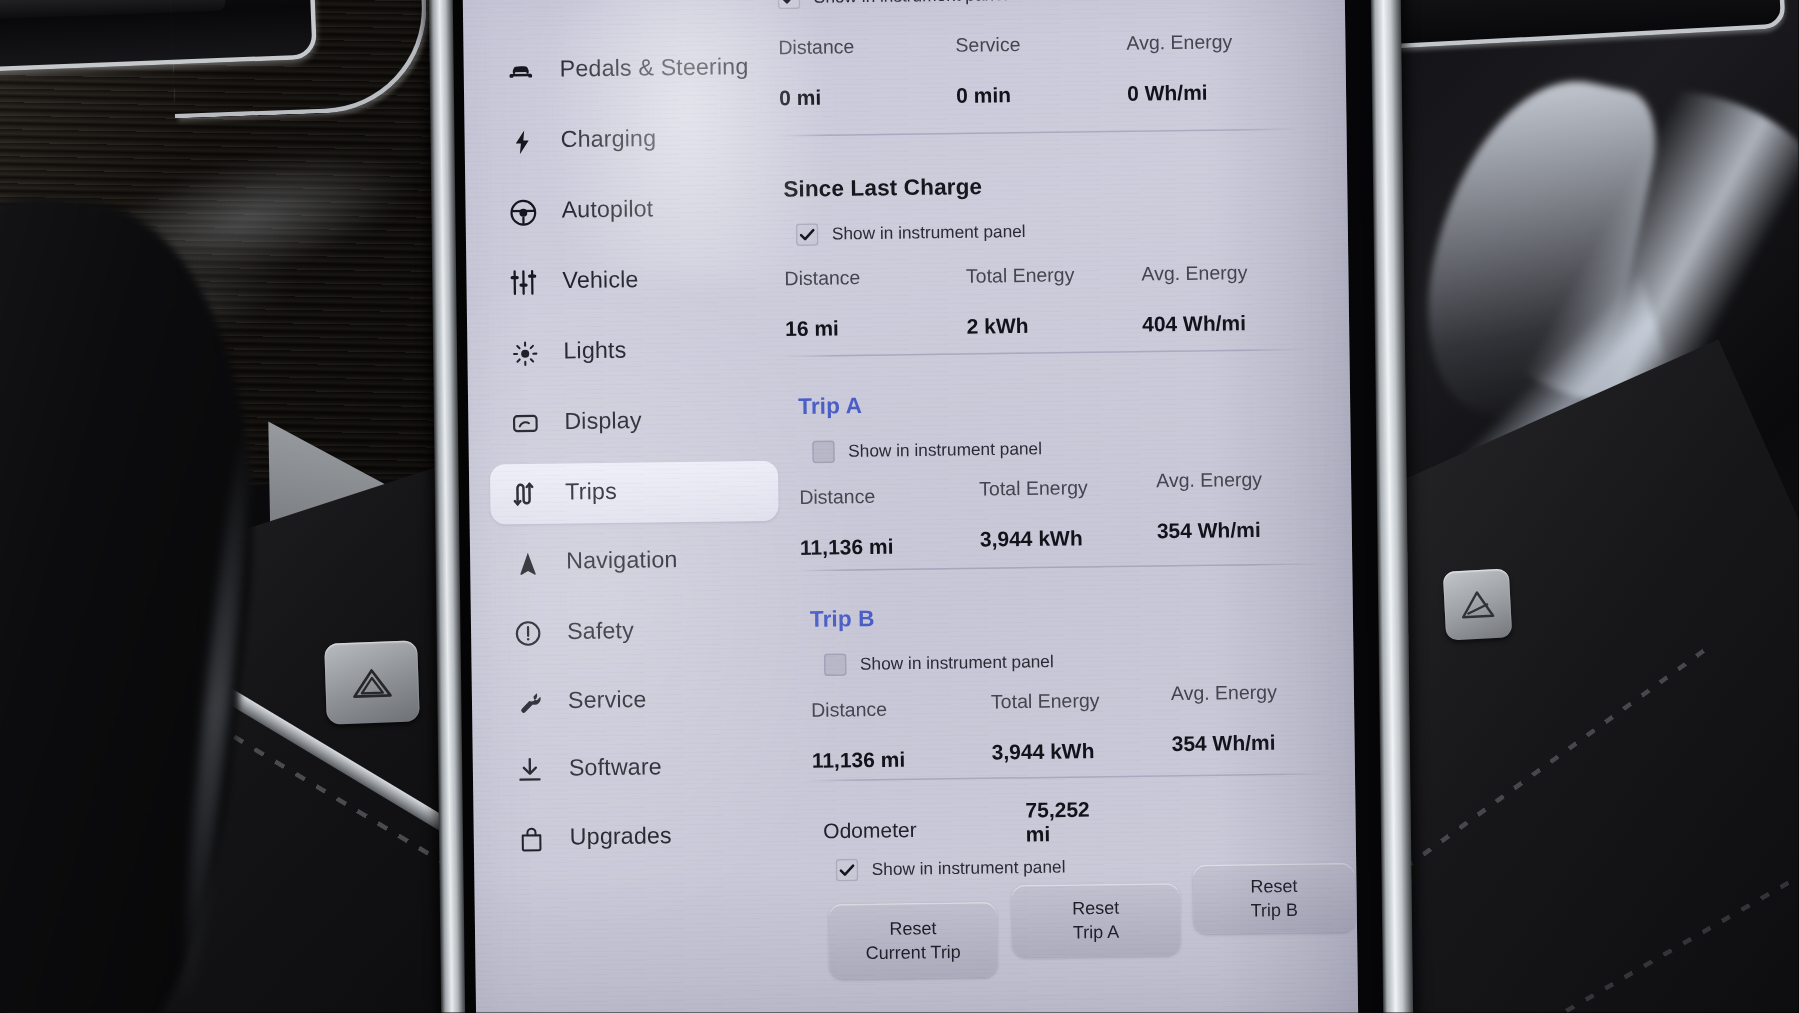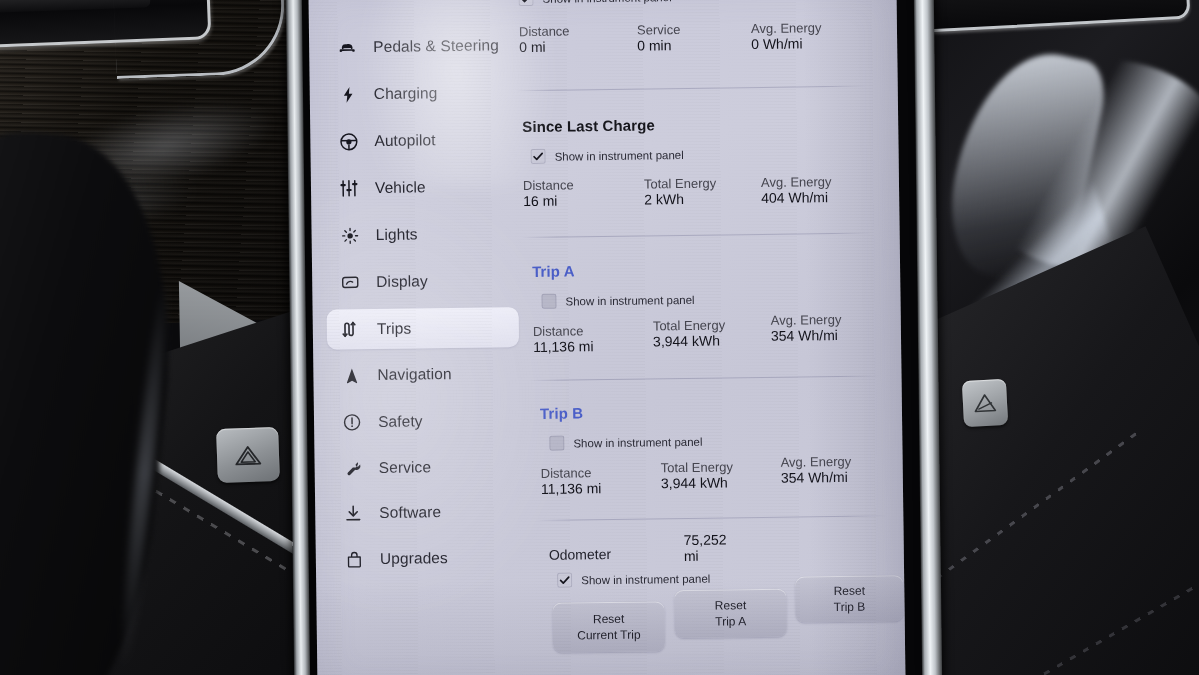--- a/index.html
+++ b/index.html
@@ -345,31 +345,32 @@
     color:#2b2b36;
     white-space:nowrap;
   }
 
   .metrics { position:relative; height:62px; }
   .metric { position:absolute; top:0; }
   .m-label {
     font-size: 13px; color:#45454f; white-space:nowrap;
   }
   .m-value {
-    font-size: 14px; font-weight: normal; color:#12121a; white-space:nowrap;
+    margin-top: 18px;
+    font-size: 14px; font-weight: bold; color:#12121a; white-space:nowrap;
   }
 
   .divider {
     position:absolute; left: 8px; width: 350px; height: 1px;
     background: linear-gradient(90deg, rgba(150,150,175,.0), rgba(140,140,168,.55) 10%, rgba(140,140,168,.5) 88%, rgba(150,150,175,0));
   }
 
   .odo-row { position:absolute; }
   .odo-label { font-size: 14px; color:#22222c; }
-  .odo-value { position:absolute; font-size:14px; font-weight:normal; color:#12121a; }
+  .odo-value { position:absolute; font-size:14px; font-weight:bold; color:#12121a; }
 
   .btn-row { position:absolute; }
   .rbtn {
     position:absolute;
     background: linear-gradient(180deg,#c3c3d2,#b5b5c6);
     border-radius: 9px;
     box-shadow: inset 0 1px 0 rgba(255,255,255,.45), 0 1px 2px rgba(90,90,120,.3);
     display:flex; flex-direction:column;
     align-items:center; justify-content:center;
     font-size: 12px; color:#1b1b24;

